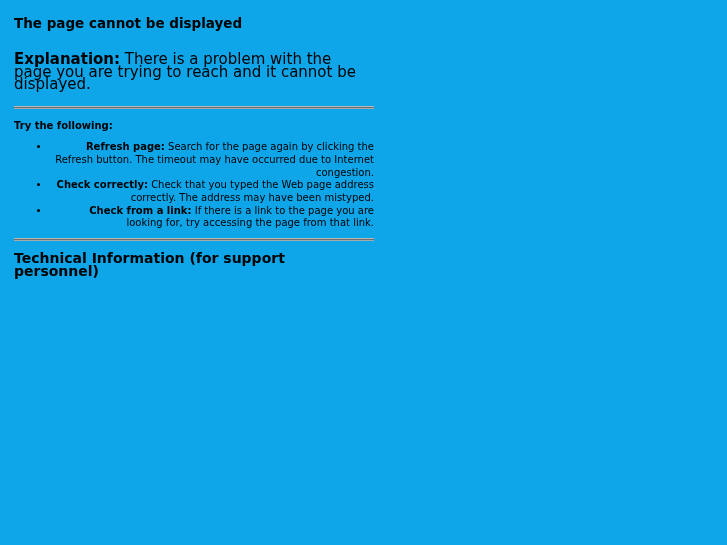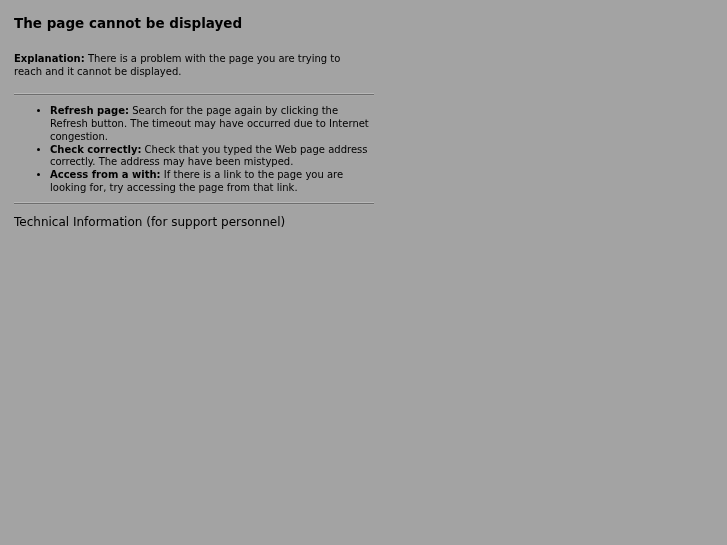--- a/index.html
+++ b/index.html
@@ -5,36 +5,36 @@
   html, body {
     margin: 0;
     padding: 0;
     background: #ffffff;
     font-family: "DejaVu Sans", "Liberation Sans", sans-serif;
     color: #000000;
   }
   .page {
     width: 727px;
     height: 545px;
-    background: #a3a3a3;
+    background: #0ea5e9;
     overflow: hidden;
   }
   .content {
     width: 360px;
     margin-left: 14px;
     padding-top: 15px;
   }
   .title {
     font-size: 13.5px;
     font-weight: bold;
     line-height: 16px;
     margin: 0;
   }
   .explanation {
-    font-size: 10px;
+    font-size: 15px;
     line-height: 12.7px;
     margin: 22px 0 0 0;
     width: 352px;
   }
   .explanation b,
   .bullet-label {
     font-weight: bold;
   }
   .rule {
     margin: 15px 0 0 0;
@@ -45,61 +45,63 @@
   .rule.second {
     margin-top: 8px;
   }
   .section-heading {
     font-size: 10px;
     font-weight: bold;
     line-height: 13px;
     margin: 10px 0 0 0;
   }
   .tech-heading {
-    font-size: 12px;
-    font-weight: normal;
+    font-size: 14px;
+    font-weight: bold;
     line-height: 13px;
     margin: 11px 0 0 0;
   }
   ul.bullets {
     margin: 9px 0 0 0;
     padding: 0 0 0 36px;
     list-style: disc;
     font-size: 10px;
     line-height: 12.7px;
     width: 324px;
   }
   ul.bullets li {
     margin: 0;
     padding: 0;
+    text-align: right;
   }
 </style>
 </head>
 <body>
 
 <div class="page">
   <div class="content">
 
     <h1 class="title">The page cannot be displayed</h1>
 
     <p class="explanation"><b>Explanation:</b>
       <span>There is a problem with the page you are trying to reach and it cannot be displayed.</span>
     </p>
 
     <div class="rule"></div>
 
+    <div class="section-heading">Try the following:</div>
 
     <ul class="bullets">
       <li><span class="bullet-label">Refresh page:</span>
         <span>Search for the page again by clicking the Refresh button. The timeout may have occurred due to Internet congestion.</span>
       </li>
       <li><span class="bullet-label">Check correctly:</span>
         <span>Check that you typed the Web page address correctly. The address may have been mistyped.</span>
       </li>
-      <li><span class="bullet-label">Access from a with:</span>
+      <li><span class="bullet-label">Check from a link:</span>
         <span>If there is a link to the page you are looking for, try accessing the page from that link.</span>
       </li>
     </ul>
 
     <div class="rule second"></div>
 
     <div class="tech-heading">Technical Information (for support personnel)</div>
 
 
   </div>

